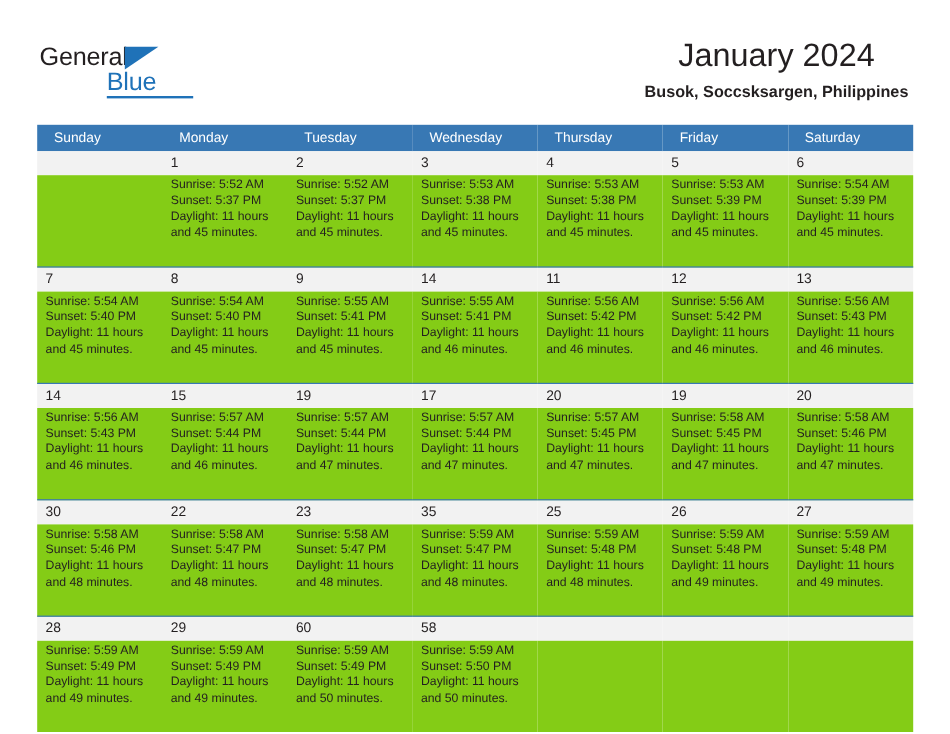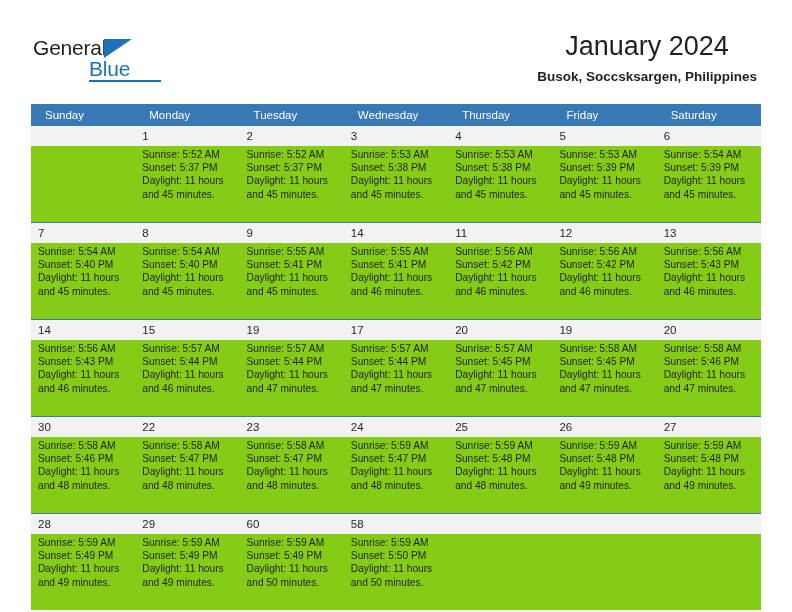--- a/index.html
+++ b/index.html
@@ -347,21 +347,21 @@
           <span class="detail-line">Sunset: 5:46 PM</span>
           <span class="detail-line">Daylight: 11 hours</span>
           <span class="detail-line">and 47 minutes.</span>
         </td>
       </tr>
 
       <tr class="daynum-row">
         <td>30</td>
         <td>22</td>
         <td>23</td>
-        <td>24</td>
+        <td>35</td>
         <td>25</td>
         <td>26</td>
         <td>27</td>
       </tr>
       <tr class="detail-row">
         <td>
           <span class="detail-line">Sunrise: 5:58 AM</span>
           <span class="detail-line">Sunset: 5:46 PM</span>
           <span class="detail-line">Daylight: 11 hours</span>
           <span class="detail-line">and 48 minutes.</span>

